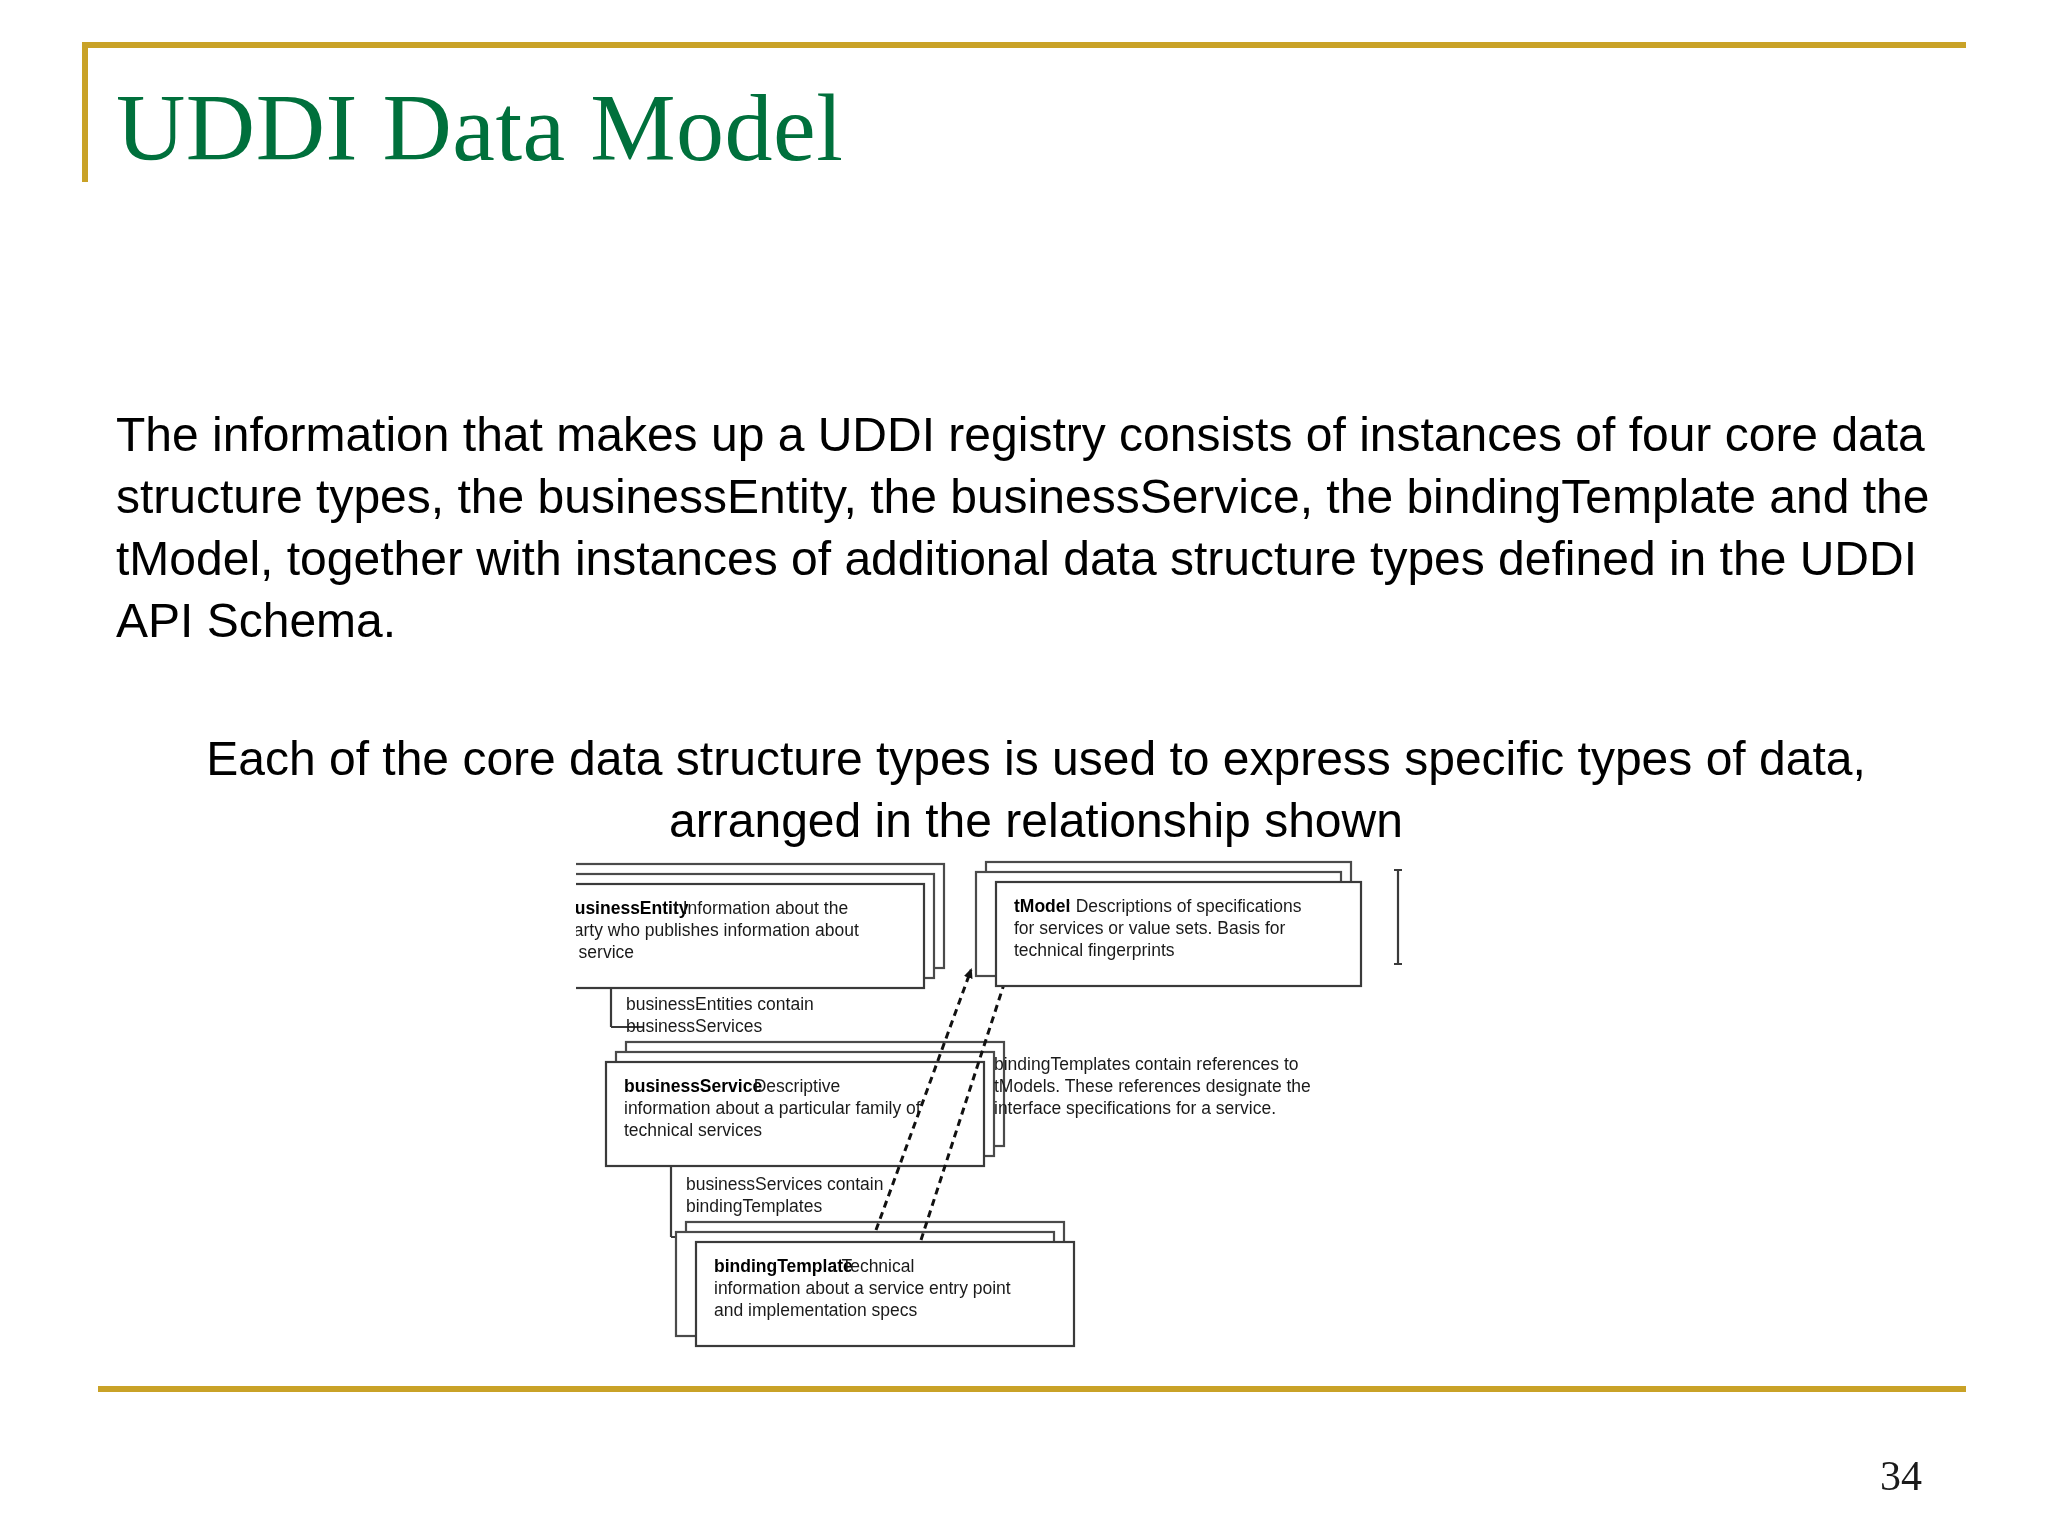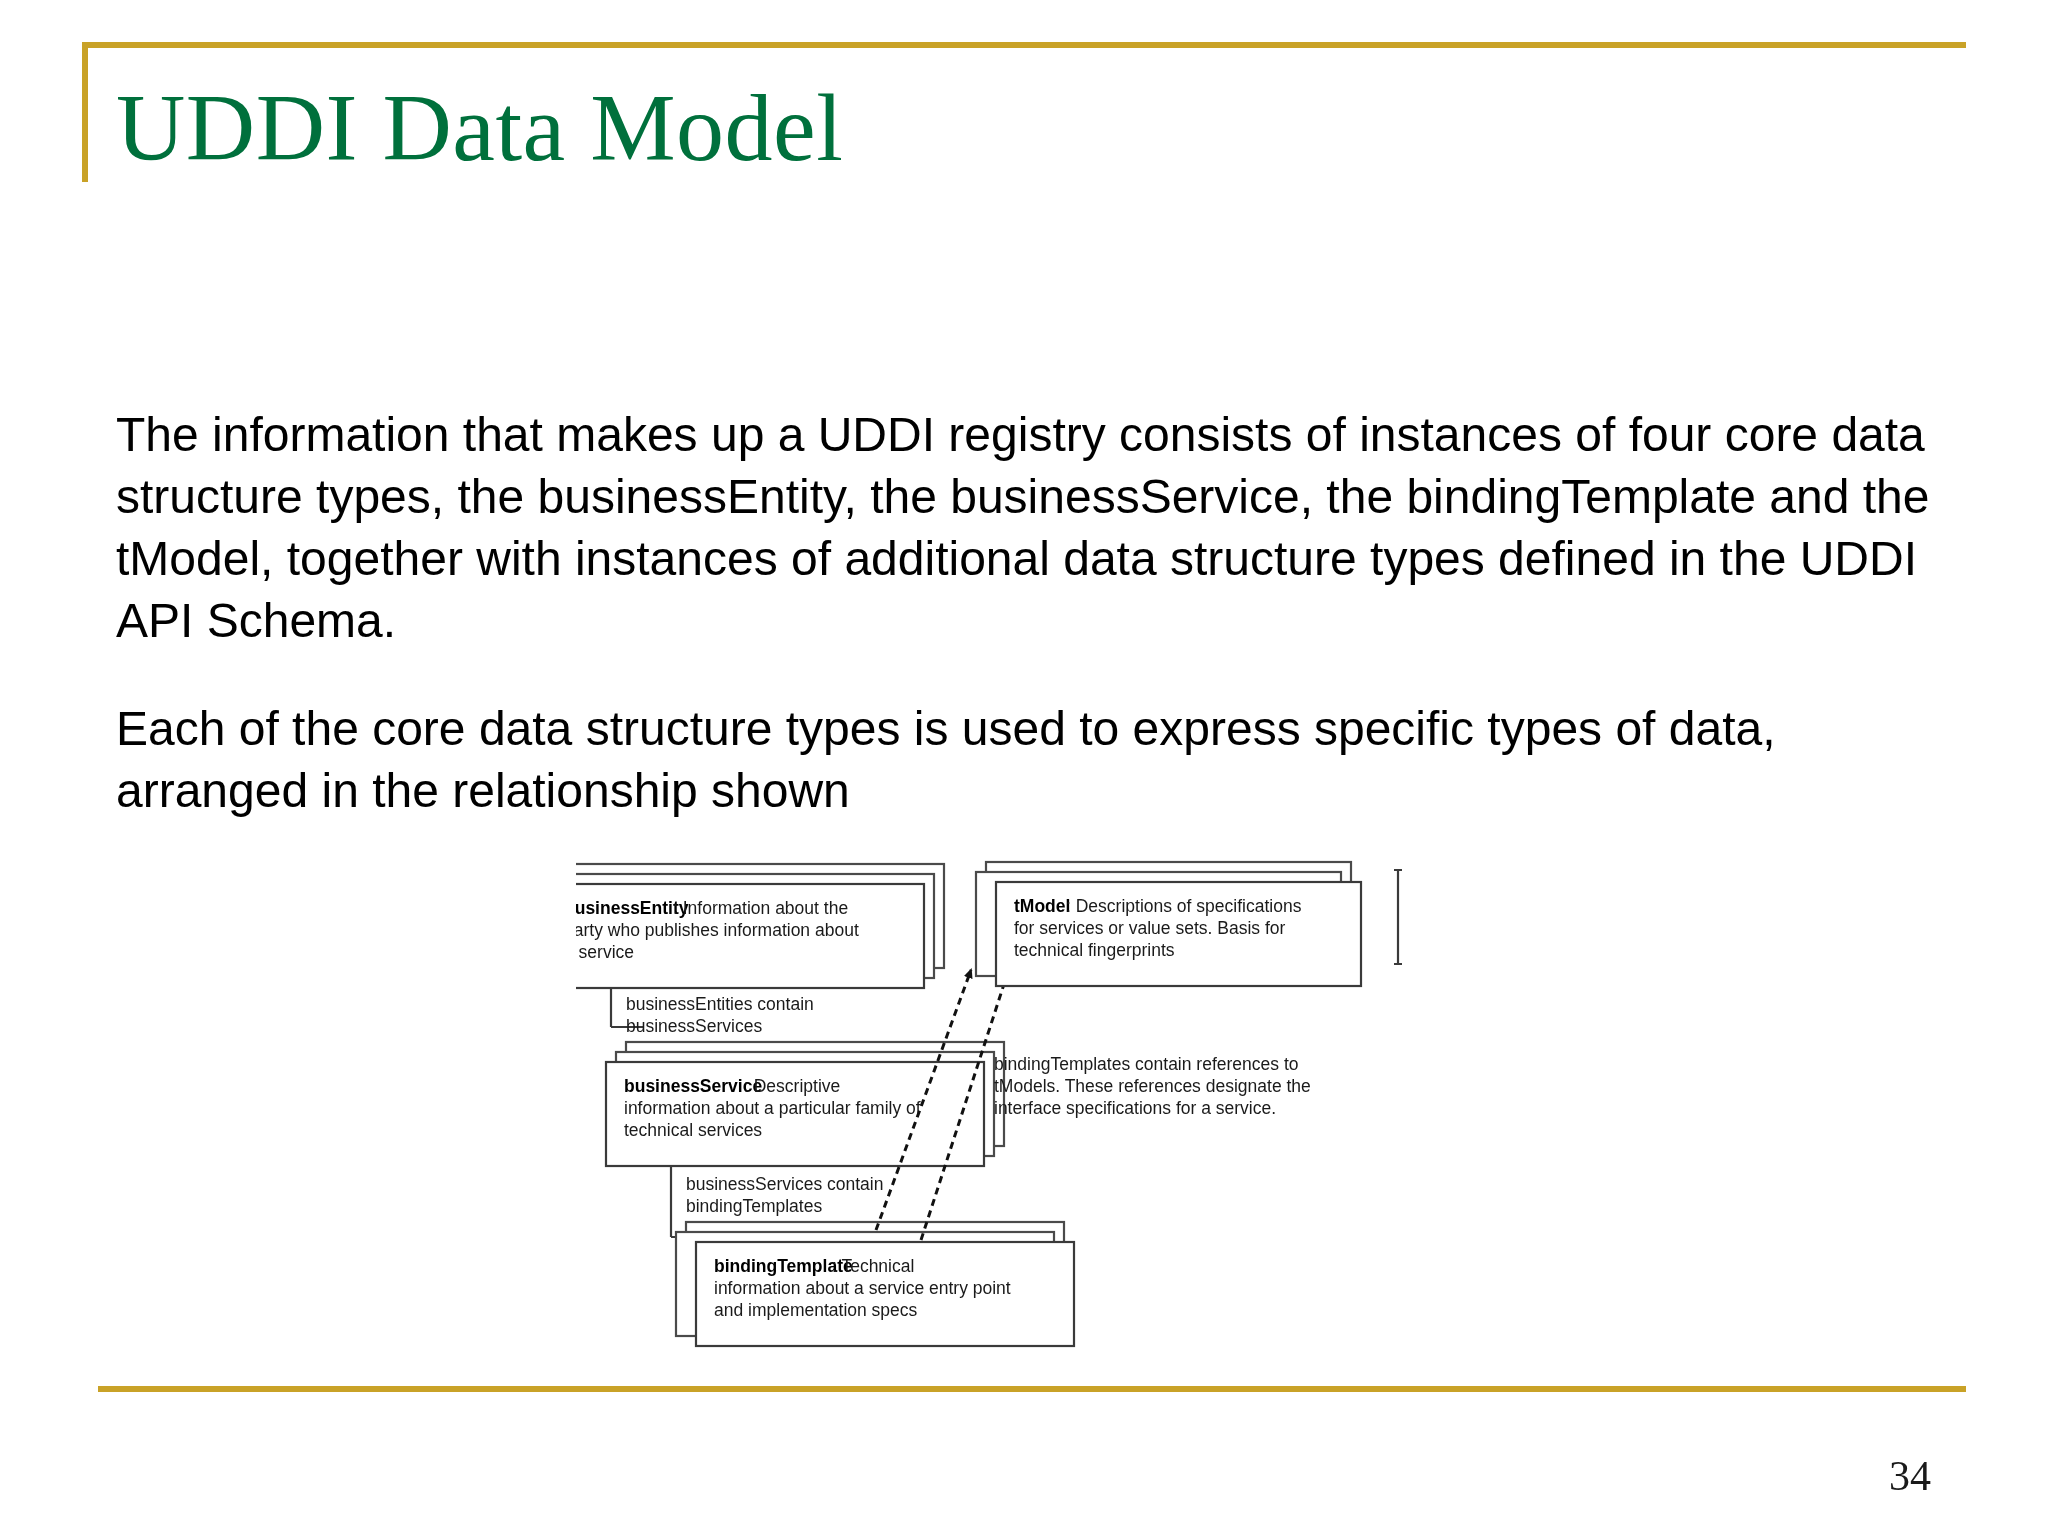--- a/index.html
+++ b/index.html
@@ -66,21 +66,22 @@
     font-family: Liberation Sans, sans-serif;
     font-size: 48px;
     line-height: 62px;
     color: #000000;
     font-stretch: condensed;
   }
   .body-block p {
     margin: 0;
   }
   .body-block p.gap {
-    margin-top: 46px;
+    margin-top: 76px;
+    text-align: center;
   }
 
   
   .diagram {
     position: absolute;
     left: 576px;
     top: 852px;
     width: 1030px;
     height: 520px;
   }
@@ -140,21 +141,20 @@
   }
   .footer-page {
     position: absolute;
     left: 1880px;
     top: 1452px;
     width: 120px;
     text-align: left;
     font-family: "Liberation Serif", serif;
     font-size: 42px;
     color: #1a1a1a;
-    margin-left: 9px;
   }
 </style>
 </head>
 <body>
 
 <div class="slide">
 
   <div class="rule-top"></div>
   <div class="rule-left"></div>
   <div class="rule-bottom"></div>

